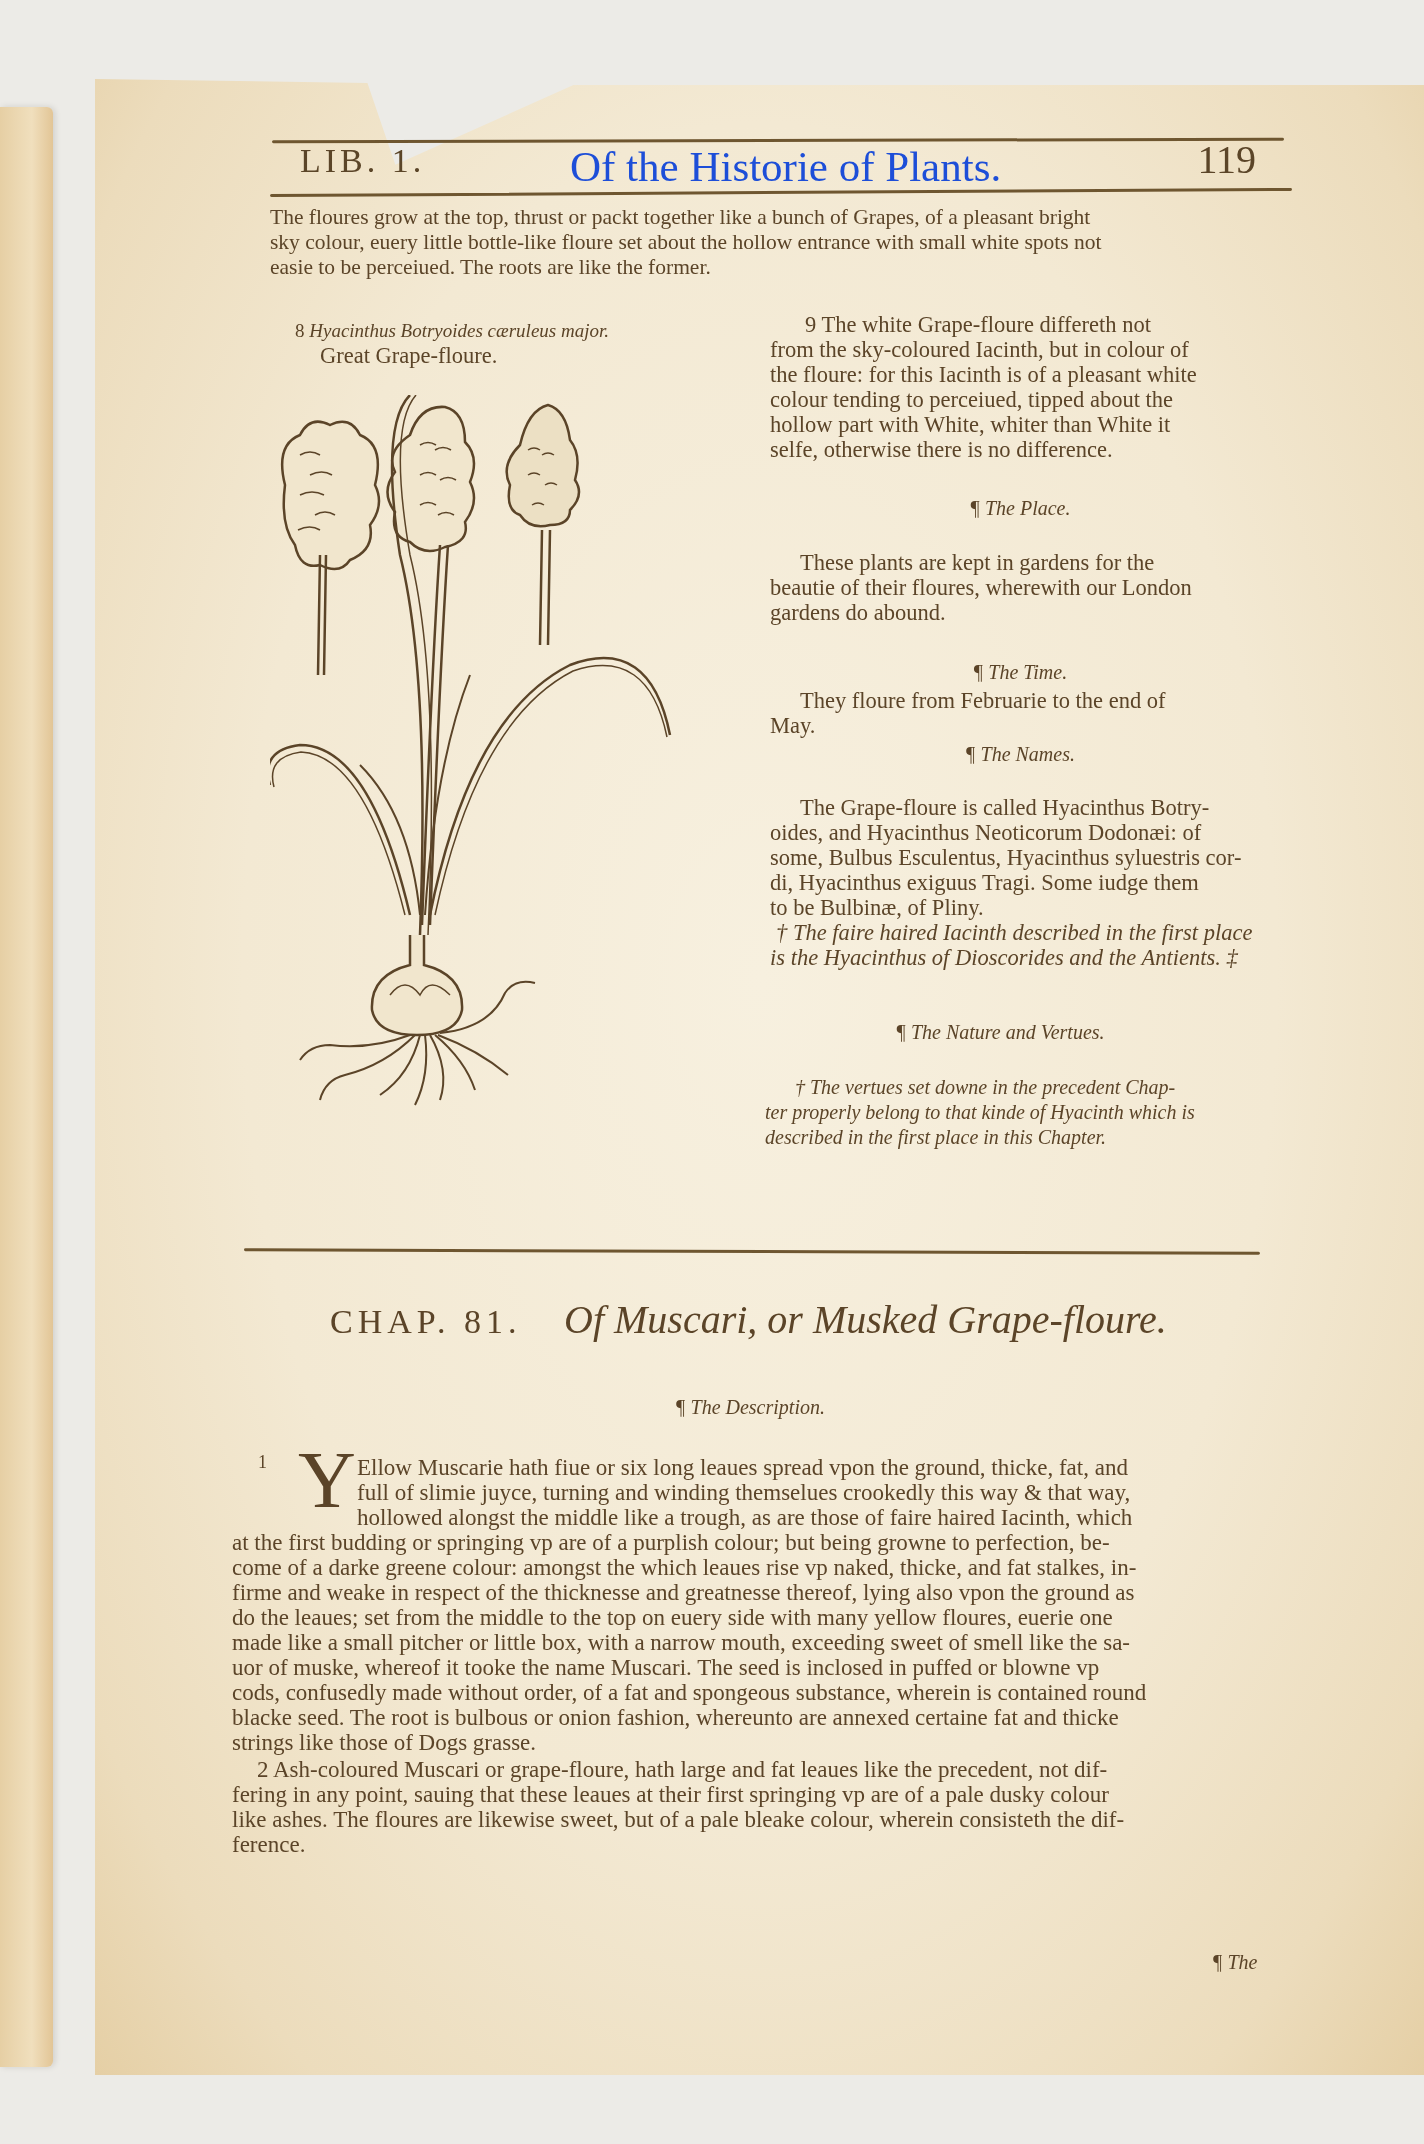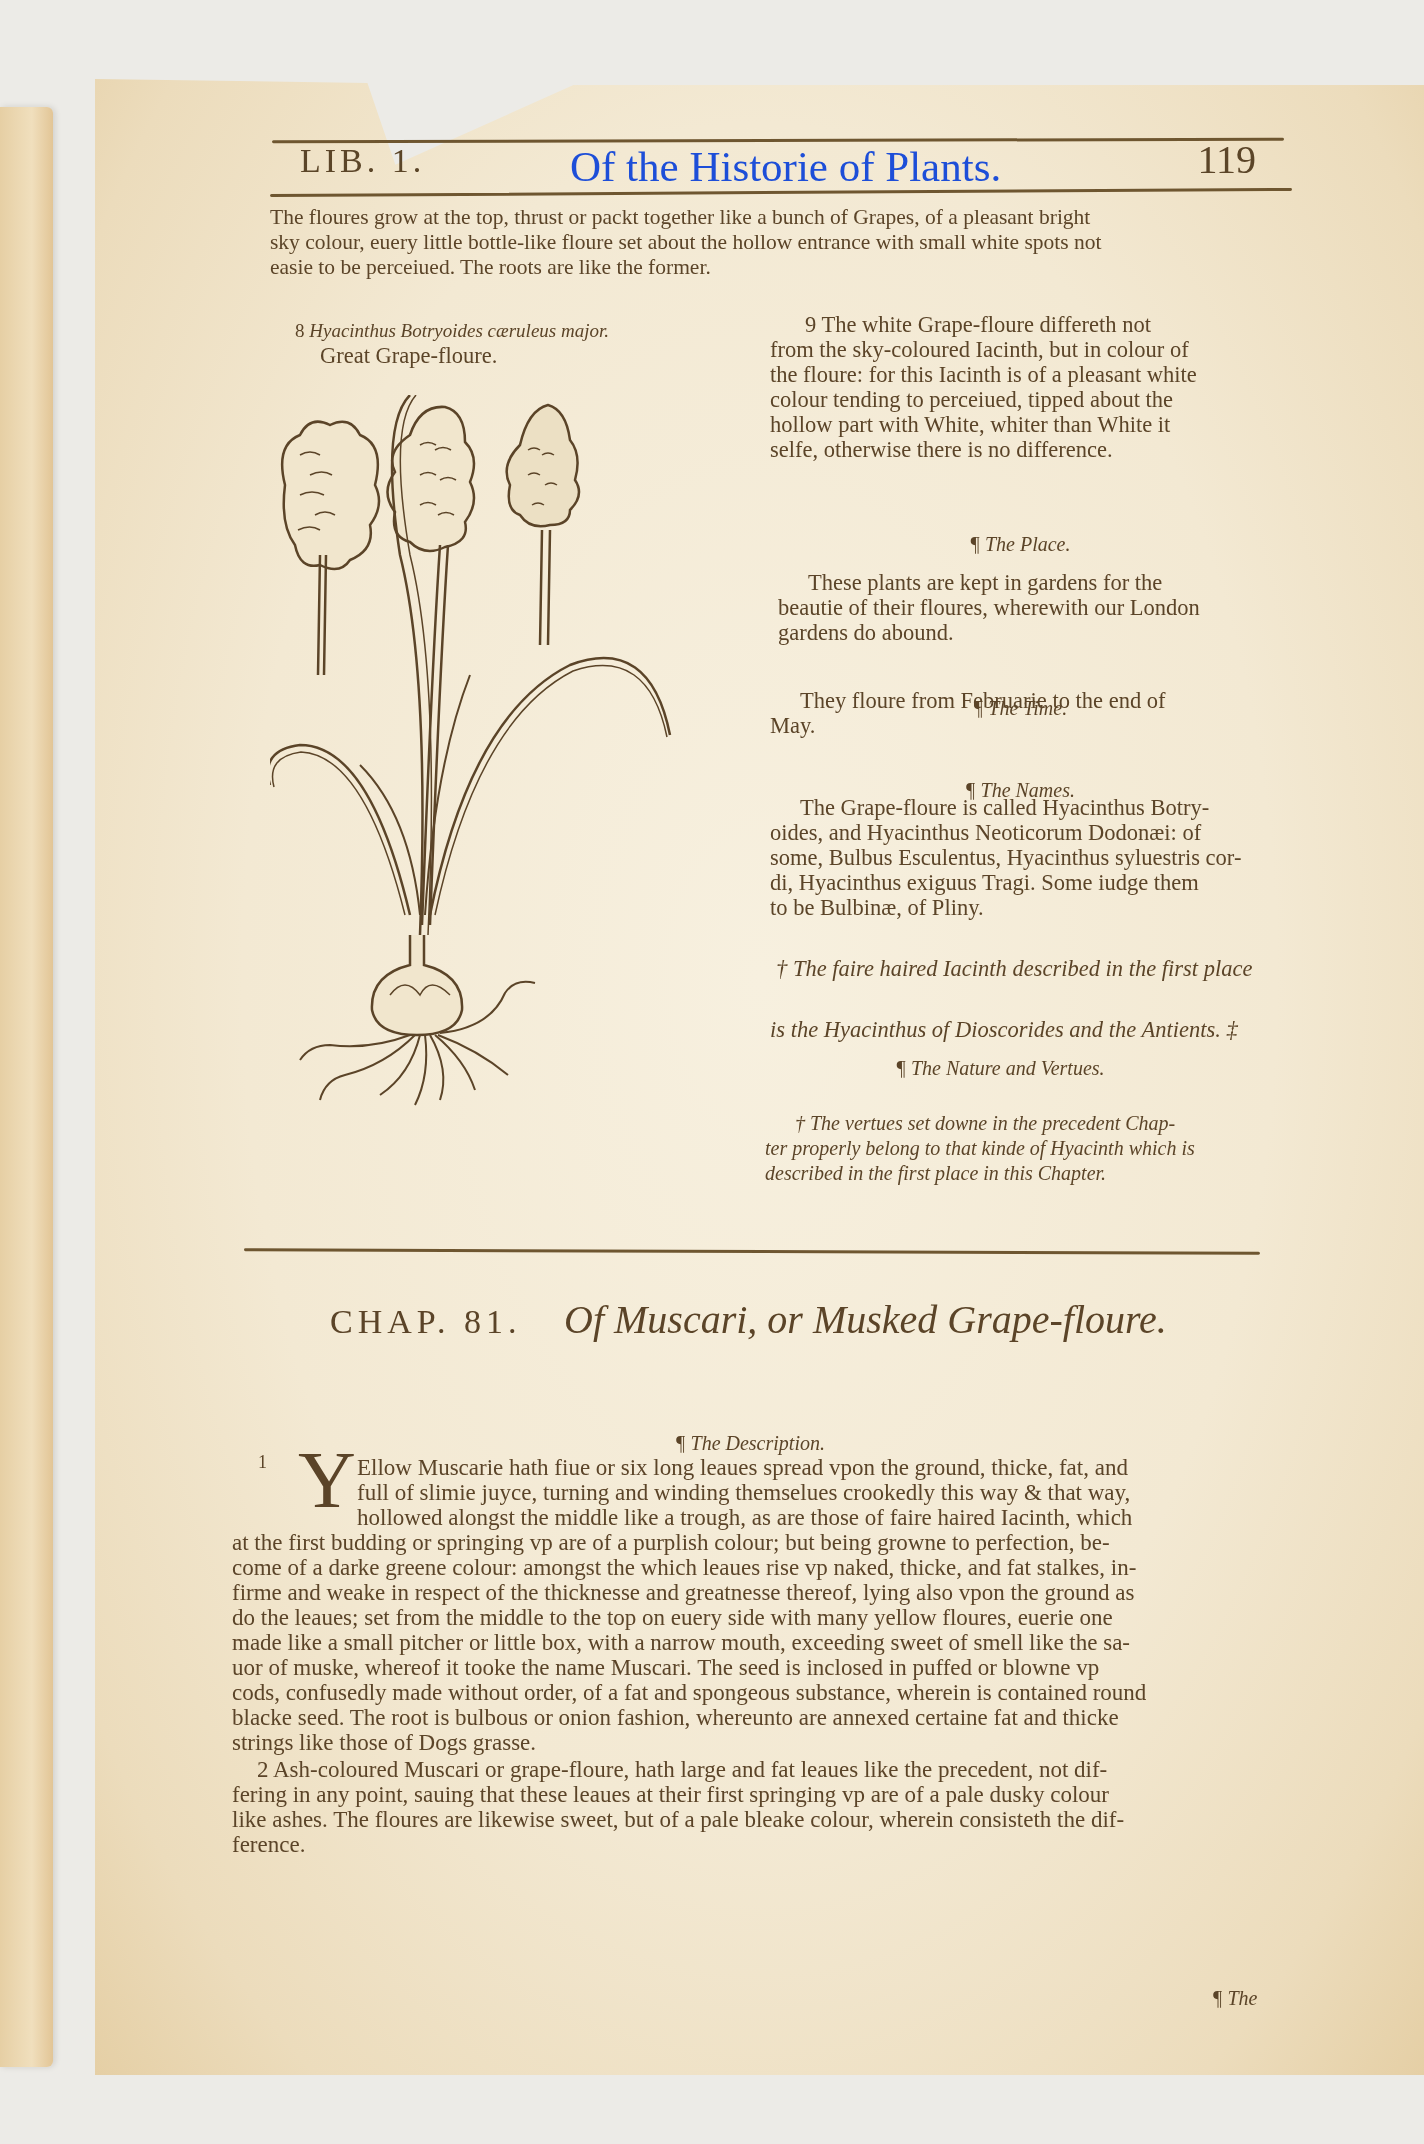--- a/index.html
+++ b/index.html
@@ -23,21 +23,21 @@
   }
   .rule { position:absolute; height:3px; background:#6e5630; border-radius:2px; }
   .header-row {
     position:absolute; left:300px; top:142px; width:960px; height:42px;
     display:flex; align-items:baseline;
   }
   .lib { font-size:34px; letter-spacing:4px; color:#5b4528; }
   .running-title { position:absolute; left:270px; top:0; font-size:43px; color:#1d4ed8; }
   .pageno { position:absolute; right:4px; top:-6px; font-size:40px; color:#5b4528; }
   .para { position:absolute; font-size:22.5px; line-height:25px; color:#5b4428; }
-  .it { font-style:italic;margin-top:36px; }
+  .it { font-style:italic; }
   .center { text-align:center; }
   .drawing { position:absolute; left:270px; top:395px; width:430px; height:790px; }
   .chap {
     position:absolute; left:330px; top:1300px; width:900px; height:60px;
     font-size:36px; color:#5b4428;
   }
   .chap .label { letter-spacing:5px; font-size:34px; }
   .chap .title { position:absolute; left:234px; top:-4px; font-style:italic; font-size:40px; }
   .dropcap { position:absolute; left:298px; top:1440px; font-size:80px; line-height:80px; color:#5b4428; }
   .body-text { position:absolute; left:232px; width:1060px; font-size:23px; line-height:25px; text-align:justify; color:#5b4428; }
@@ -122,21 +122,21 @@
 <div class="para" style="left:770px;top:312px;width:500px;">
   <div style="padding-left:35px;">9   The white Grape-floure differeth not</div>
   <div>from the sky-coloured Iacinth, but in colour of</div>
   <div>the floure: for this Iacinth is of a pleasant white</div>
   <div>colour tending to perceiued, tipped about the</div>
   <div>hollow part with White, whiter than White it</div>
   <div>selfe, otherwise there is no difference.</div>
 </div>
 
 <div class="para it center" style="left:770px;top:496px;width:500px;font-size:20px;">¶ The Place.</div>
-<div class="para" style="left:770px;top:570px;width:500px;margin-left:8px;">
+<div class="para" style="left:770px;top:550px;width:500px;">
   <div style="padding-left:30px;">These plants are kept in gardens for the</div>
   <div>beautie of their floures, wherewith our London</div>
   <div>gardens do abound.</div>
 </div>
 
 <div class="para it center" style="left:770px;top:660px;width:500px;font-size:20px;">¶ The Time.</div>
 <div class="para" style="left:770px;top:688px;width:510px;">
   <div style="padding-left:30px;">They floure from Februarie to the end of</div>
   <div>May.</div>
 </div>

